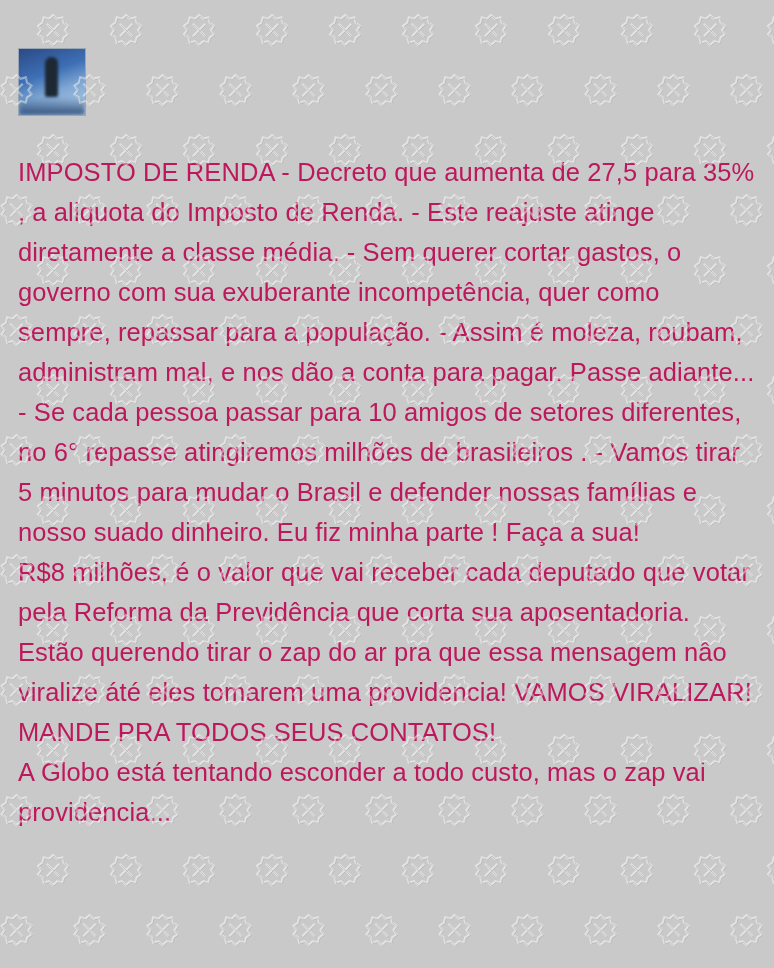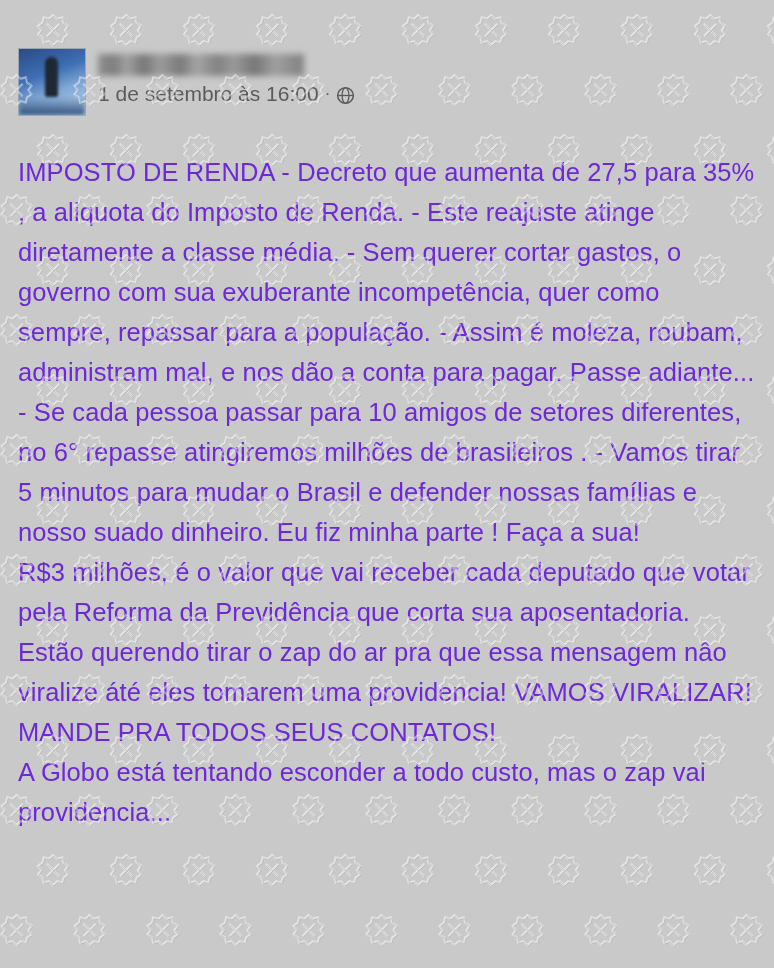--- a/index.html
+++ b/index.html
@@ -114,58 +114,44 @@
     line-height: 19px;
     position: relative;
     top: 1px;
     color: #5b5b5b;
   }
 
   .post-body {
     margin-top: 18px;
     font-size: 25.5px;
     line-height: 40px;
-    color: #6d28d9;
+    color: #be185d;
     letter-spacing: 0.1px;
   }
   .post-body p {
     margin: 0;
   }
 
   
   .post-body, .meta-line, .author-name {
     text-rendering: optimizeLegibility;
   }
 </style>
 </head>
 <body>
 
 <div class="post">
 
   <div class="post-header">
     <div class="avatar"></div>
-    <div class="header-text">
-      <span class="author-name">blurred-author-name</span>
-      <div class="meta-line">
-        <span>1 de setembro às 16:00</span>
-        <span class="meta-dot">·</span>
-        <span class="globe-icon">
-          <svg viewBox="0 0 16 16" width="19" height="19" aria-hidden="true">
-            <circle cx="8" cy="8" r="6.6" fill="none" stroke="#5b5b5b" stroke-width="1.3"></circle>
-            <ellipse cx="8" cy="8" rx="2.9" ry="6.6" fill="none" stroke="#5b5b5b" stroke-width="1.1"></ellipse>
-            <line x1="1.4" y1="8" x2="14.6" y2="8" stroke="#5b5b5b" stroke-width="1.1"></line>
-          </svg>
-        </span>
-      </div>
-    </div>
   </div>
 
   <div class="post-body">
     <p>IMPOSTO DE RENDA - Decreto que aumenta de 27,5 para 35% , a aliquota do Imposto de Renda. - Este reajuste atinge diretamente a classe média. - Sem querer cortar gastos, o governo com sua exuberante incompetência, quer como sempre, repassar para a população. - Assim é moleza, roubam, administram mal, e nos dão a conta para pagar. Passe adiante... - Se cada pessoa passar para 10 amigos de setores diferentes, no 6° repasse atingiremos milhões de brasileiros . - Vamos tirar 5 minutos para mudar o Brasil e defender nossas famílias e nosso suado dinheiro. Eu fiz minha parte ! Faça a sua!</p>
-    <p>R$3 milhões, é o valor que vai receber cada deputado que votar pela Reforma da Previdência que corta sua aposentadoria. Estão querendo tirar o zap do ar pra que essa mensagem nâo viralize áté eles tomarem uma providencia! VAMOS VIRALIZAR! MANDE PRA TODOS SEUS CONTATOS!</p>
+    <p>R$8 milhões, é o valor que vai receber cada deputado que votar pela Reforma da Previdência que corta sua aposentadoria. Estão querendo tirar o zap do ar pra que essa mensagem nâo viralize áté eles tomarem uma providencia! VAMOS VIRALIZAR! MANDE PRA TODOS SEUS CONTATOS!</p>
     <p>A Globo está tentando esconder a todo custo, mas o zap vai providencia...</p>
   </div>
 
 </div>
 
 <svg id="watermark" width="774" height="968" viewBox="0 0 774 968" aria-hidden="true">
   <defs>
     <g id="wm-mark">
 
       <g stroke="#ffffff" stroke-width="2.1" fill="none" opacity="0.85">

